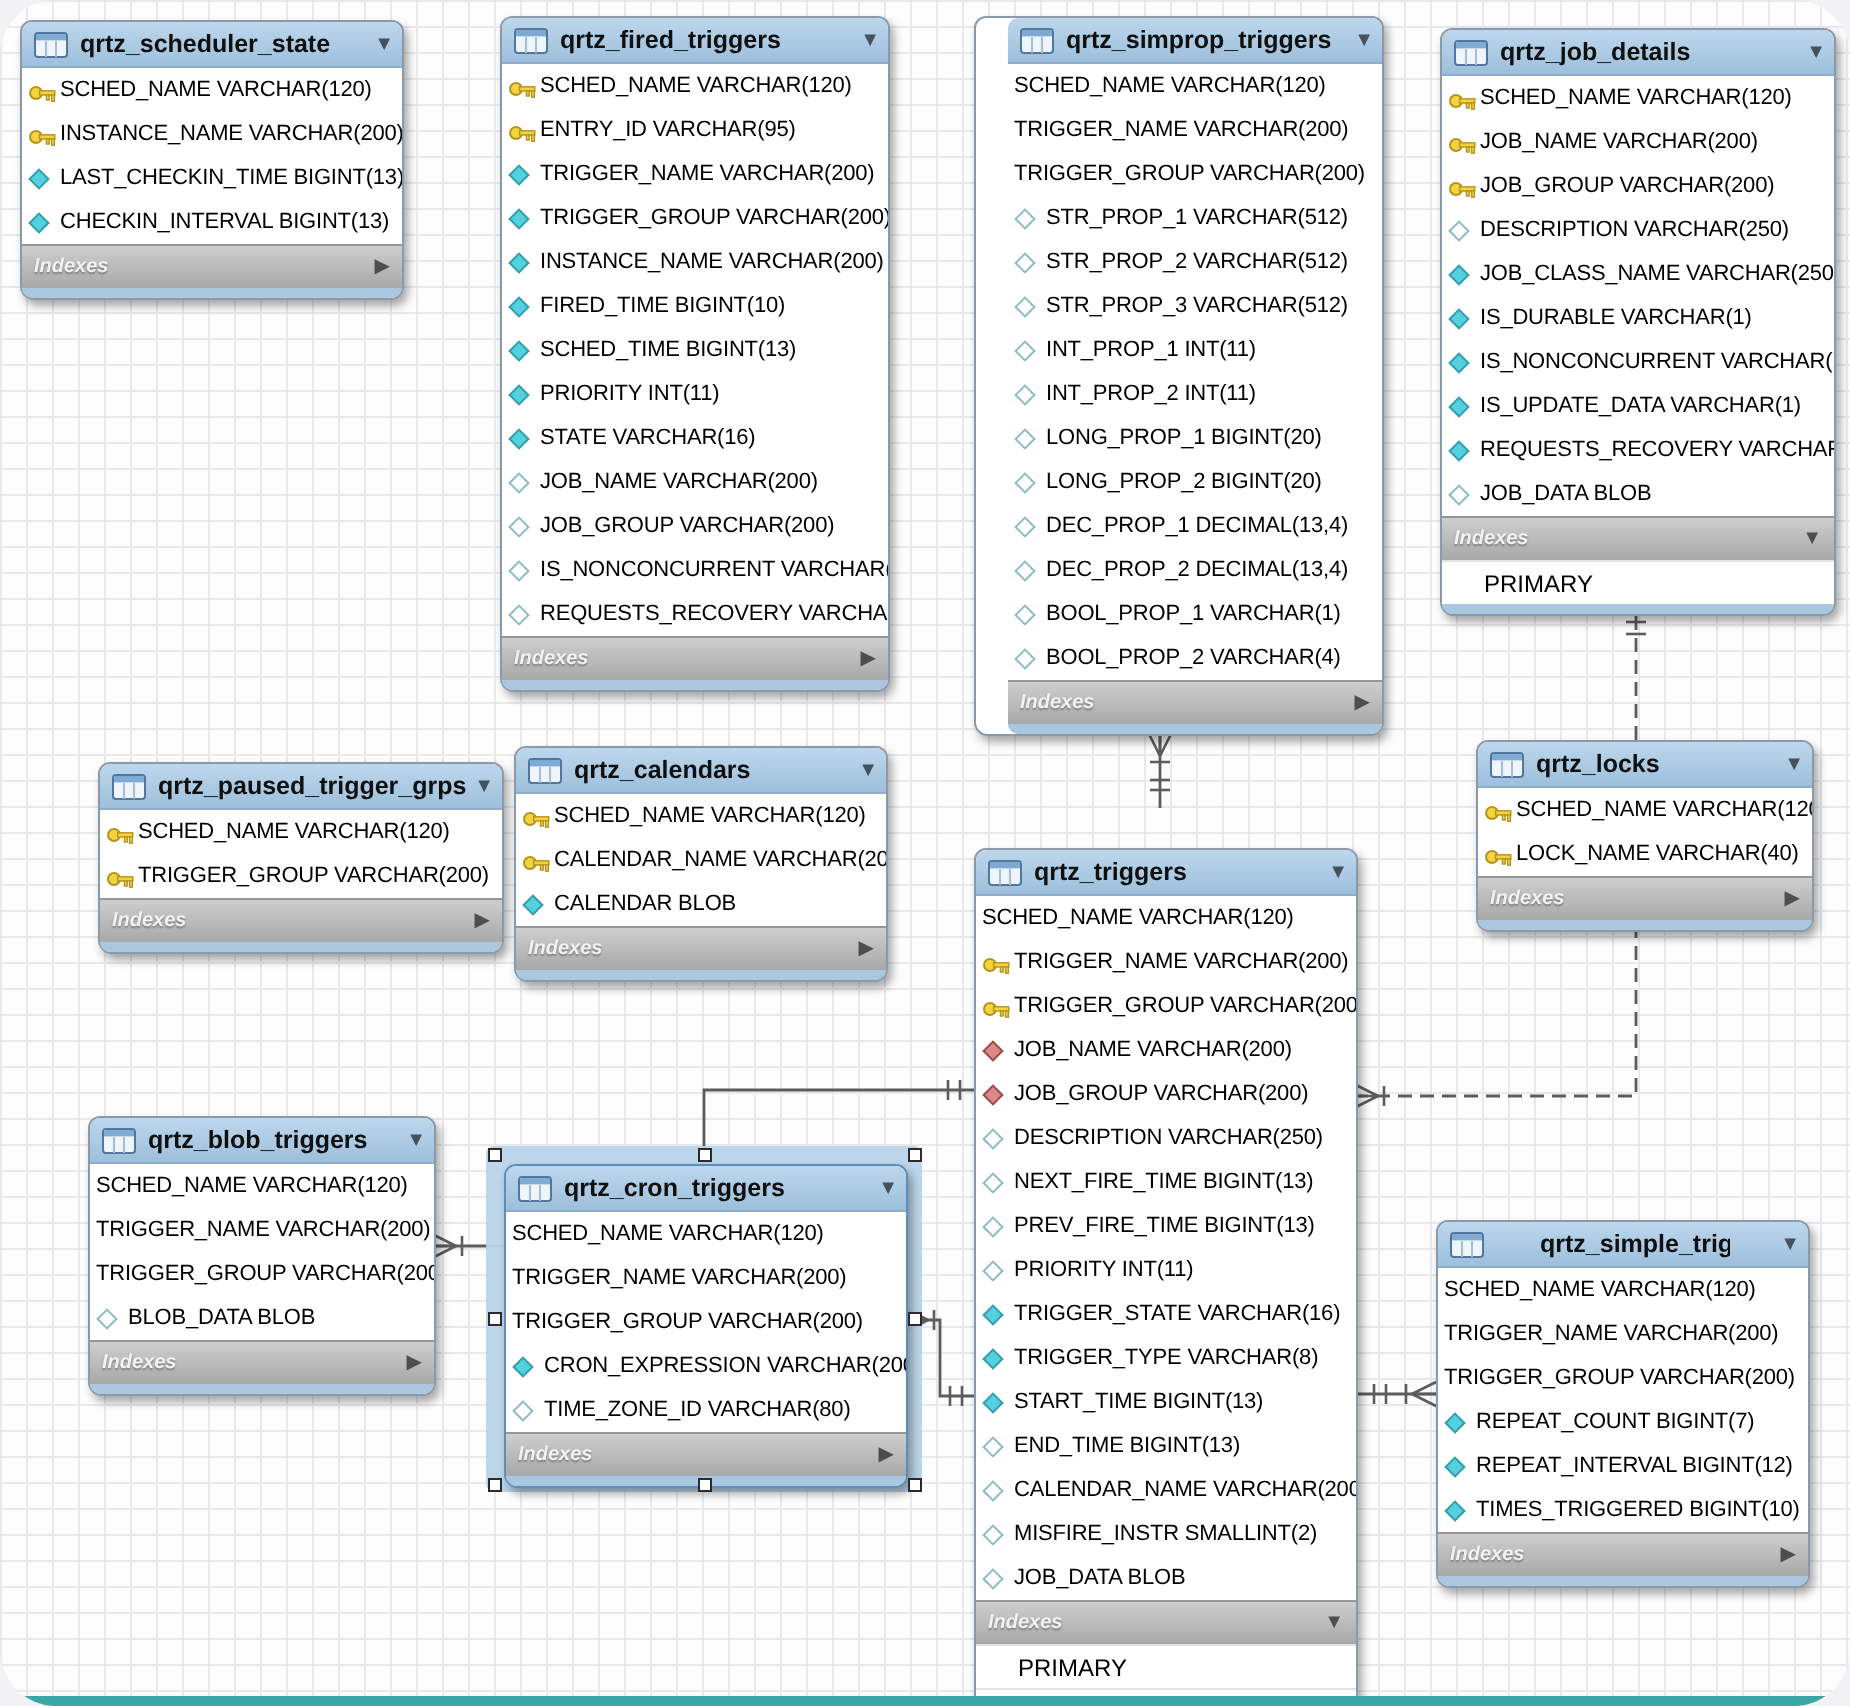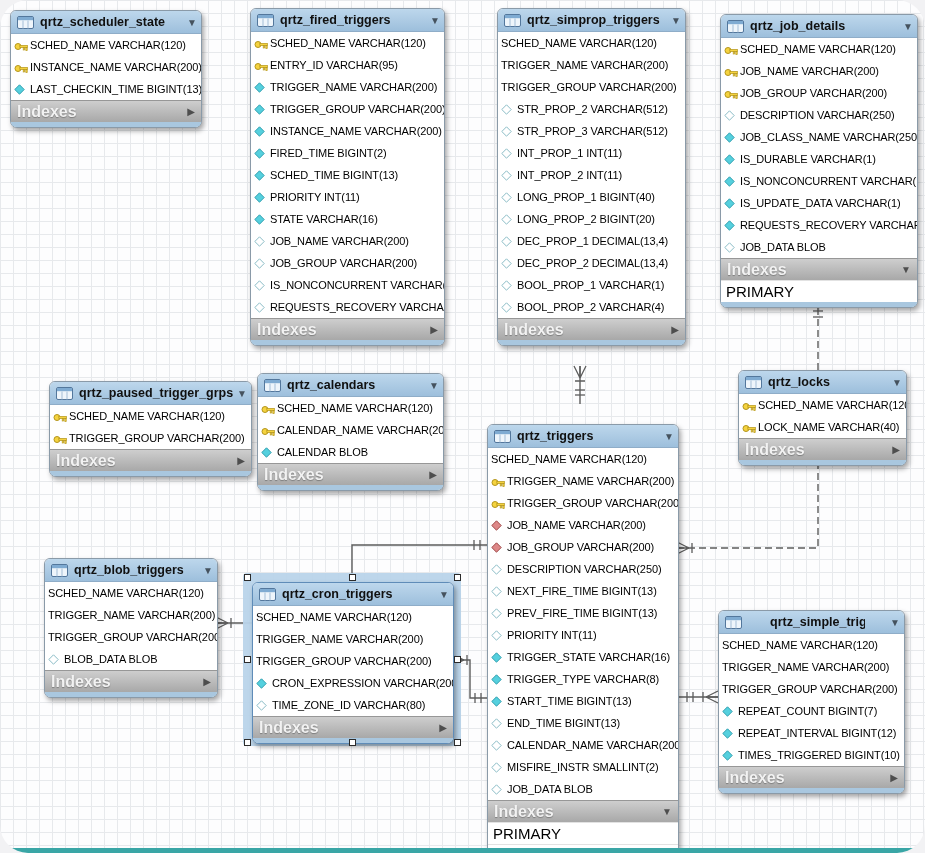--- a/index.html
+++ b/index.html
@@ -48,27 +48,28 @@
   .cicon{display:inline-flex;width:16px;flex:0 0 auto;align-items:center;}
   .ctext{font-size:11px;color:#000;letter-spacing:-0.1px;}
   .tfoot{
     height:22px;display:flex;align-items:center;
     padding:0 6px;box-sizing:border-box;
     background:linear-gradient(#cecece,#a8a8a8);
     border-top:1px solid #979797;
     cursor:pointer;
   }
   .ftext{
-    flex:1 1 auto;font-size:16px;font-weight:bold;color:#f2f2f2;
+    flex:1 1 auto;font-size:10px;font-weight:bold;color:#f2f2f2;
     text-shadow:0 1px 1px rgba(90,90,90,0.6);
+    font-style:italic;
   }
   .farrow{flex:0 0 auto;font-size:10px;color:#4e4e4e;}
   .index-row{
     height:21px;display:flex;align-items:center;
-    padding-left:5px;font-size:15px;color:#000;background:#fff;
+    padding-left:21px;font-size:12px;color:#000;background:#fff;
     border-top:1px solid #e2e2e2;
   }
   .tbottom{height:5px;border-radius:0 0 6px 6px;}
   .handle{
     position:absolute;width:7px;height:7px;background:#fff;
     border:1px solid #2b2b2b;box-sizing:border-box;
   }
   .halo{position:absolute;background:#b9d4ea;border-radius:4px;opacity:0.95;}
 </style>
 </head>
@@ -148,20 +149,28 @@
             <span class="ctext">INSTANCE_NAME VARCHAR(200)</span>
           </div>
           <div class="col-row">
             <span class="cicon">
               <svg width="11" height="11" viewBox="0 0 11 11">
                 <polygon points="5.5,0.8 10.2,5.5 5.5,10.2 0.8,5.5" fill="#55d0de" stroke="#2f9fae" stroke-width="1"></polygon>
               </svg>
             </span>
             <span class="ctext">LAST_CHECKIN_TIME BIGINT(13)</span>
           </div>
+          <div class="col-row">
+            <span class="cicon">
+              <svg width="11" height="11" viewBox="0 0 11 11">
+                <polygon points="5.5,0.8 10.2,5.5 5.5,10.2 0.8,5.5" fill="#55d0de" stroke="#2f9fae" stroke-width="1"></polygon>
+              </svg>
+            </span>
+            <span class="ctext">CHECKIN_INTERVAL BIGINT(13)</span>
+          </div>
         </div>
         <div class="tfoot">
           <span class="ftext">Indexes</span>
           <span class="farrow">▶</span>
         </div>
         <div class="tbottom" style="background: rgb(169, 199, 223);"></div>
       </div>
       <div class="table" style="left: 250px; top: 8px; width: 193px;">
         <div class="thead" style="background: linear-gradient(rgb(189, 215, 236), rgb(157, 191, 220));">
           <span class="ticon">
@@ -221,21 +230,21 @@
               </svg>
             </span>
             <span class="ctext">INSTANCE_NAME VARCHAR(200)</span>
           </div>
           <div class="col-row">
             <span class="cicon">
               <svg width="11" height="11" viewBox="0 0 11 11">
                 <polygon points="5.5,0.8 10.2,5.5 5.5,10.2 0.8,5.5" fill="#55d0de" stroke="#2f9fae" stroke-width="1"></polygon>
               </svg>
             </span>
-            <span class="ctext">FIRED_TIME BIGINT(2)</span>
+            <span class="ctext">FIRED_TIME BIGINT(10)</span>
           </div>
           <div class="col-row">
             <span class="cicon">
               <svg width="11" height="11" viewBox="0 0 11 11">
                 <polygon points="5.5,0.8 10.2,5.5 5.5,10.2 0.8,5.5" fill="#55d0de" stroke="#2f9fae" stroke-width="1"></polygon>
               </svg>
             </span>
             <span class="ctext">SCHED_TIME BIGINT(13)</span>
           </div>
           <div class="col-row">
@@ -286,21 +295,21 @@
             </span>
             <span class="ctext">REQUESTS_RECOVERY VARCHAR(1)</span>
           </div>
         </div>
         <div class="tfoot">
           <span class="ftext">Indexes</span>
           <span class="farrow">▶</span>
         </div>
         <div class="tbottom" style="background: rgb(169, 199, 223);"></div>
       </div>
-      <div class="table" style="left: 497px; top: 8px; width: 187px;">
+      <div class="table" style="left: 487px; top: 8px; width: 187px; padding-left: 16px;">
         <div class="thead" style="background: linear-gradient(rgb(189, 215, 236), rgb(157, 191, 220));">
           <span class="ticon">
             <svg width="17" height="13" viewBox="0 0 17 13">
               <rect x="0.5" y="0.5" width="16" height="12" rx="1.5" fill="#eef5fb" stroke="#53779c"></rect>
               <rect x="1" y="1" width="15" height="3.2" fill="#7fabd2"></rect>
               <line x1="6" y1="4.5" x2="6" y2="12.5" stroke="#a3bdd6" stroke-width="1"></line>
               <line x1="11" y1="4.5" x2="11" y2="12.5" stroke="#a3bdd6" stroke-width="1"></line>
             </svg>
           </span>
           <span class="ttitle">qrtz_simprop_triggers</span>
@@ -315,20 +324,28 @@
           </div>
           <div class="col-row">
             <span class="ctext">TRIGGER_GROUP VARCHAR(200)</span>
           </div>
           <div class="col-row">
             <span class="cicon">
               <svg width="11" height="11" viewBox="0 0 11 11">
                 <polygon points="5.5,0.8 10.2,5.5 5.5,10.2 0.8,5.5" fill="#ffffff" stroke="#8abcc6" stroke-width="1"></polygon>
               </svg>
             </span>
+            <span class="ctext">STR_PROP_1 VARCHAR(512)</span>
+          </div>
+          <div class="col-row">
+            <span class="cicon">
+              <svg width="11" height="11" viewBox="0 0 11 11">
+                <polygon points="5.5,0.8 10.2,5.5 5.5,10.2 0.8,5.5" fill="#ffffff" stroke="#8abcc6" stroke-width="1"></polygon>
+              </svg>
+            </span>
             <span class="ctext">STR_PROP_2 VARCHAR(512)</span>
           </div>
           <div class="col-row">
             <span class="cicon">
               <svg width="11" height="11" viewBox="0 0 11 11">
                 <polygon points="5.5,0.8 10.2,5.5 5.5,10.2 0.8,5.5" fill="#ffffff" stroke="#8abcc6" stroke-width="1"></polygon>
               </svg>
             </span>
             <span class="ctext">STR_PROP_3 VARCHAR(512)</span>
           </div>
@@ -347,21 +364,21 @@
               </svg>
             </span>
             <span class="ctext">INT_PROP_2 INT(11)</span>
           </div>
           <div class="col-row">
             <span class="cicon">
               <svg width="11" height="11" viewBox="0 0 11 11">
                 <polygon points="5.5,0.8 10.2,5.5 5.5,10.2 0.8,5.5" fill="#ffffff" stroke="#8abcc6" stroke-width="1"></polygon>
               </svg>
             </span>
-            <span class="ctext">LONG_PROP_1 BIGINT(40)</span>
+            <span class="ctext">LONG_PROP_1 BIGINT(20)</span>
           </div>
           <div class="col-row">
             <span class="cicon">
               <svg width="11" height="11" viewBox="0 0 11 11">
                 <polygon points="5.5,0.8 10.2,5.5 5.5,10.2 0.8,5.5" fill="#ffffff" stroke="#8abcc6" stroke-width="1"></polygon>
               </svg>
             </span>
             <span class="ctext">LONG_PROP_2 BIGINT(20)</span>
           </div>
           <div class="col-row">

